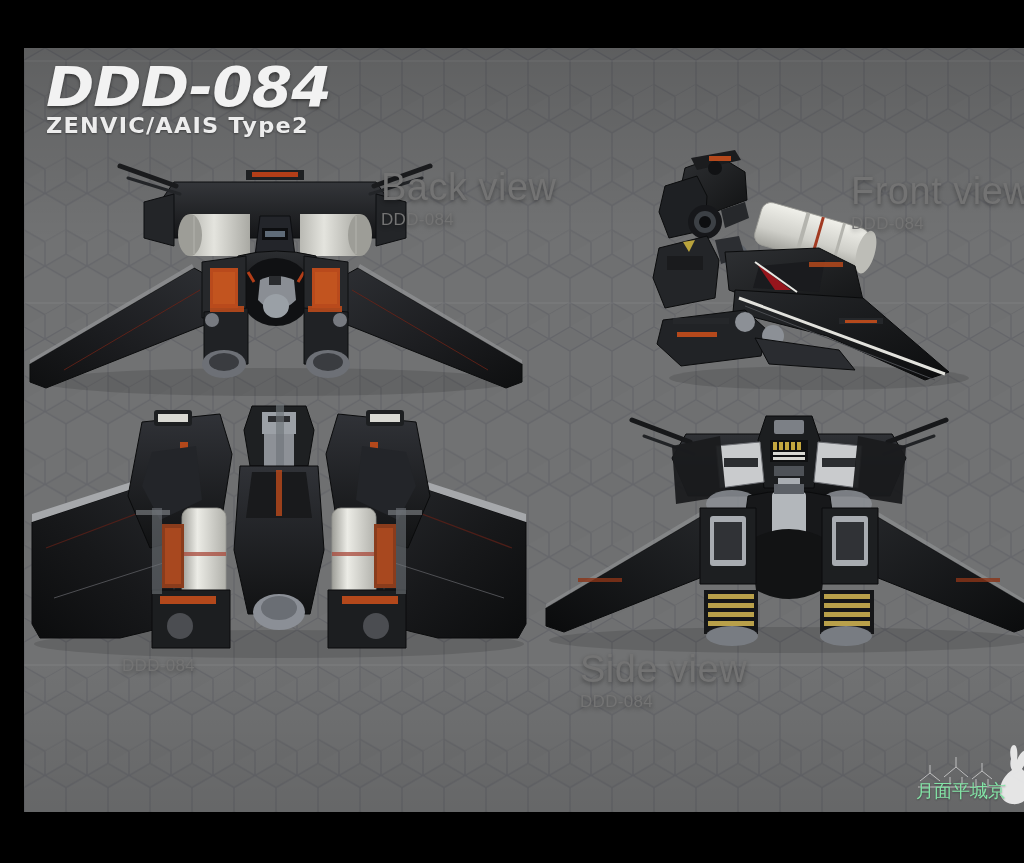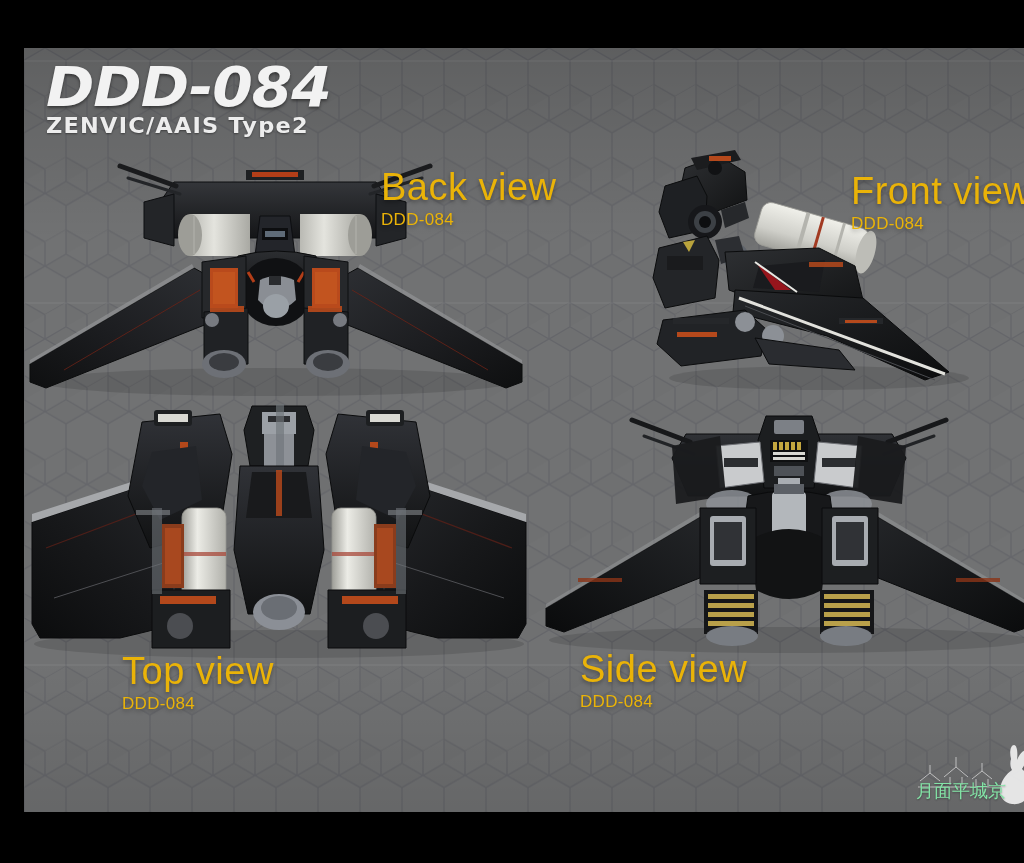--- a/index.html
+++ b/index.html
@@ -32,21 +32,21 @@
     font-size:55px;font-weight:bold;font-style:italic;color:#f2f2f2;
     letter-spacing:-1px;line-height:1;
     transform:scaleX(1.06);transform-origin:left center;
     text-shadow:0 2px 3px rgba(0,0,0,.45);}
   #title-sub{font-family:"DejaVu Sans", sans-serif;
     font-size:22px;font-weight:bold;color:#ededed;letter-spacing:1.2px;
     margin-top:-2px;transform:scaleX(1.02);transform-origin:left center;
     text-shadow:0 1px 2px rgba(0,0,0,.4);}
 
   
-  .viewlabel{position:absolute;z-index:40;color:#eab308;
+  .viewlabel{position:absolute;z-index:40;color:#737373;
     text-shadow:0 2px 4px rgba(0,0,0,.35);}
   .viewlabel .vl-title{font-size:38px;font-weight:300;line-height:1;letter-spacing:.5px;}
   .viewlabel .vl-sub{font-size:17px;font-weight:400;letter-spacing:.3px;margin-top:4px;}
 
   #label-back{left:357px;top:168px;}
   #label-side{left:827px;top:172px;}
   #label-top{left:98px;top:652px;}
   #label-front{left:556px;top:650px;}
 
   
@@ -436,21 +436,20 @@
 
   <div class="viewlabel" id="label-back">
     <div class="vl-title">Back view</div>
     <div class="vl-sub">DDD-084</div>
   </div>
   <div class="viewlabel" id="label-side">
     <div class="vl-title">Front view</div>
     <div class="vl-sub">DDD-084</div>
   </div>
   <div class="viewlabel" id="label-top">
-    <div class="vl-title">Top view</div>
     <div class="vl-sub">DDD-084</div>
   </div>
   <div class="viewlabel" id="label-front">
     <div class="vl-title">Side view</div>
     <div class="vl-sub">DDD-084</div>
   </div>
 
   <div id="watermark">
     <svg width="118" height="64" viewBox="0 0 118 64">
 

